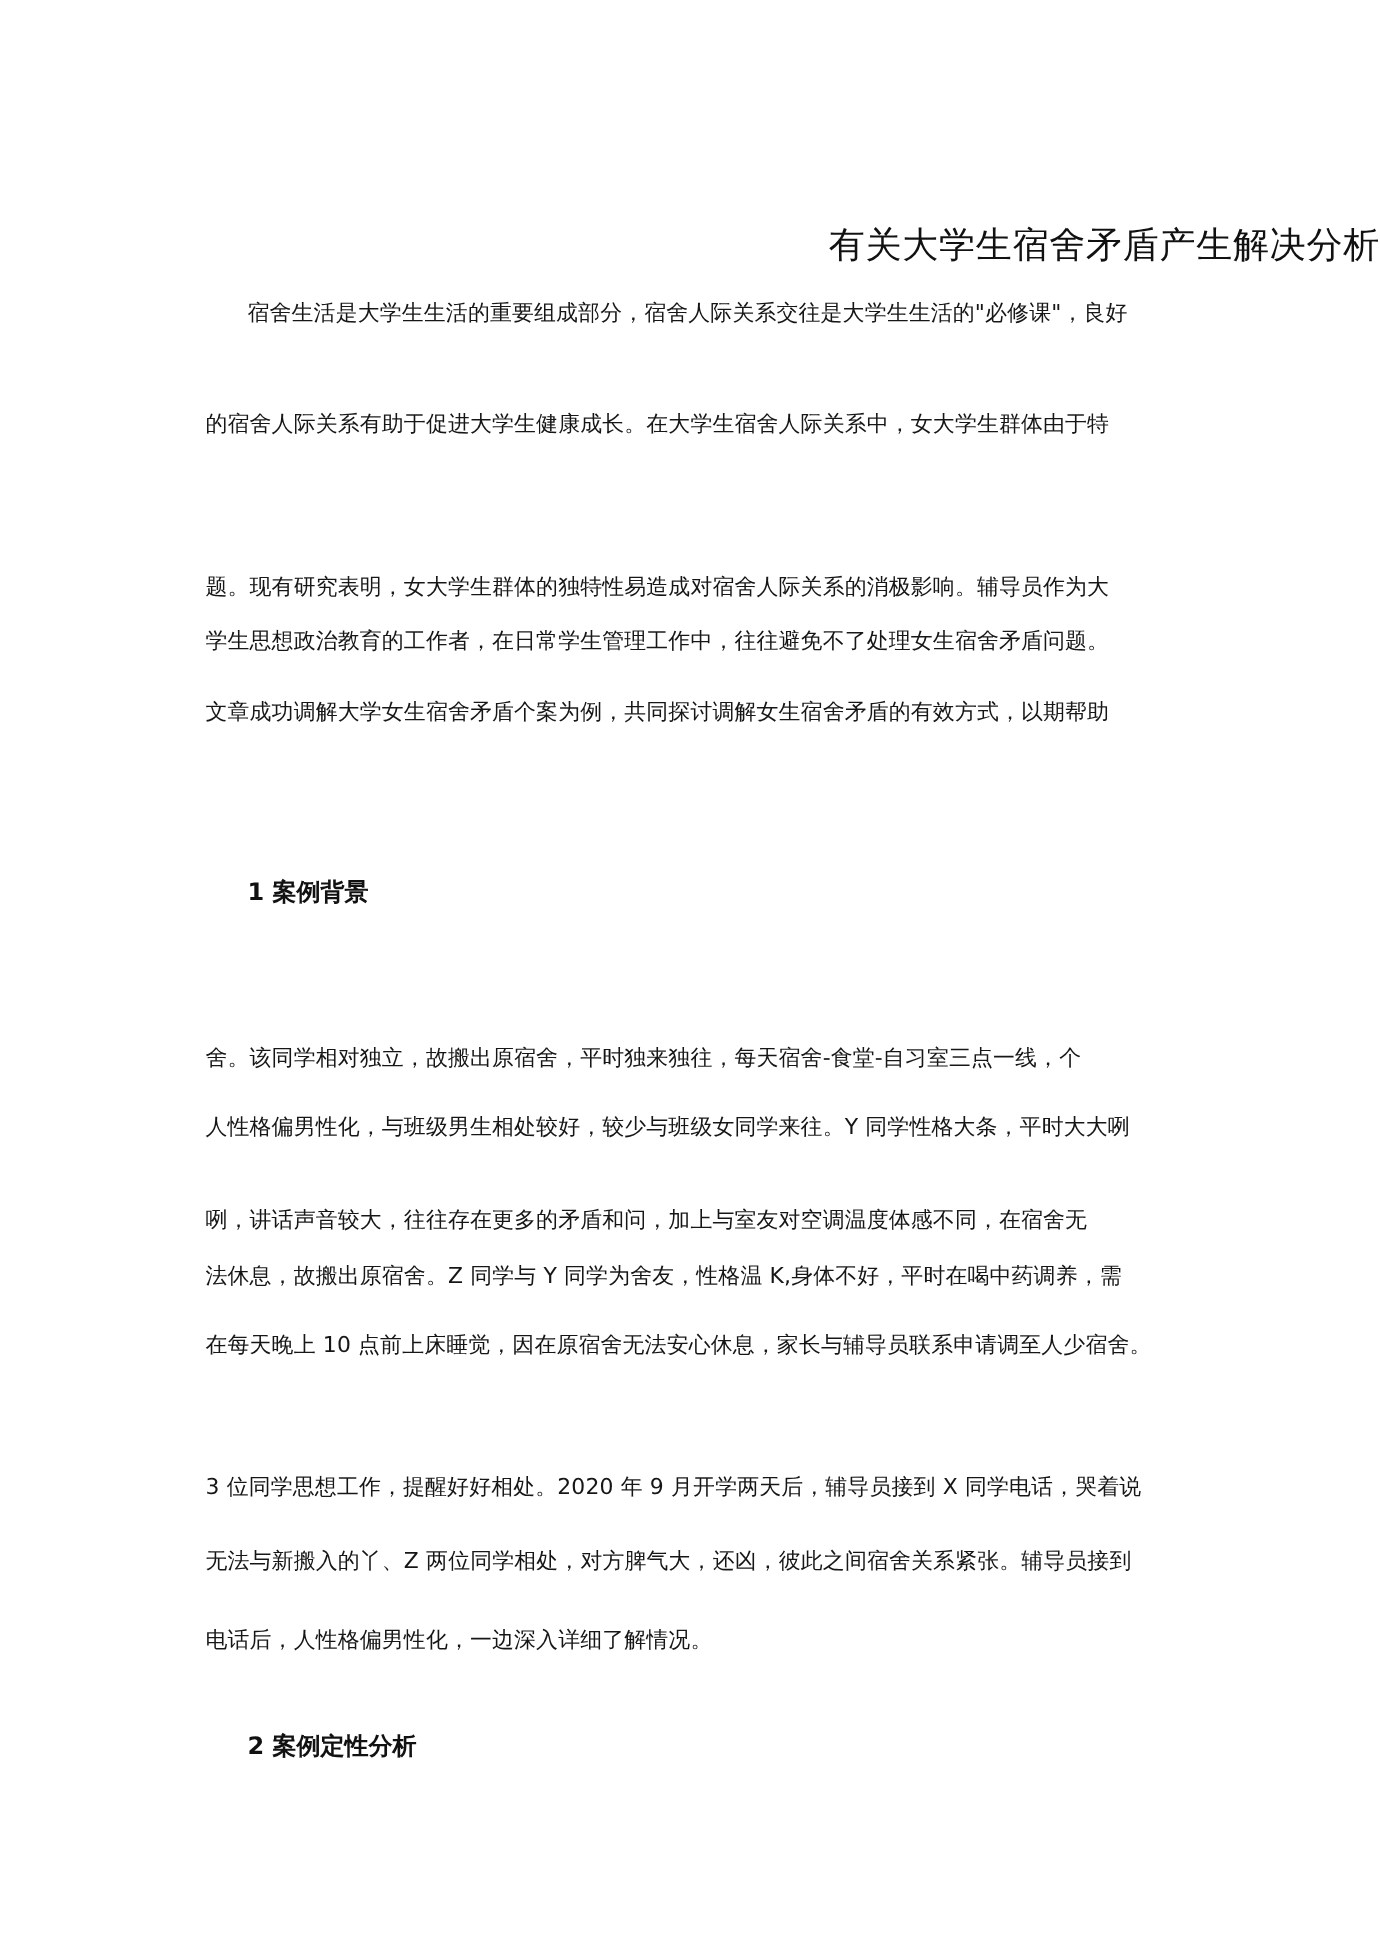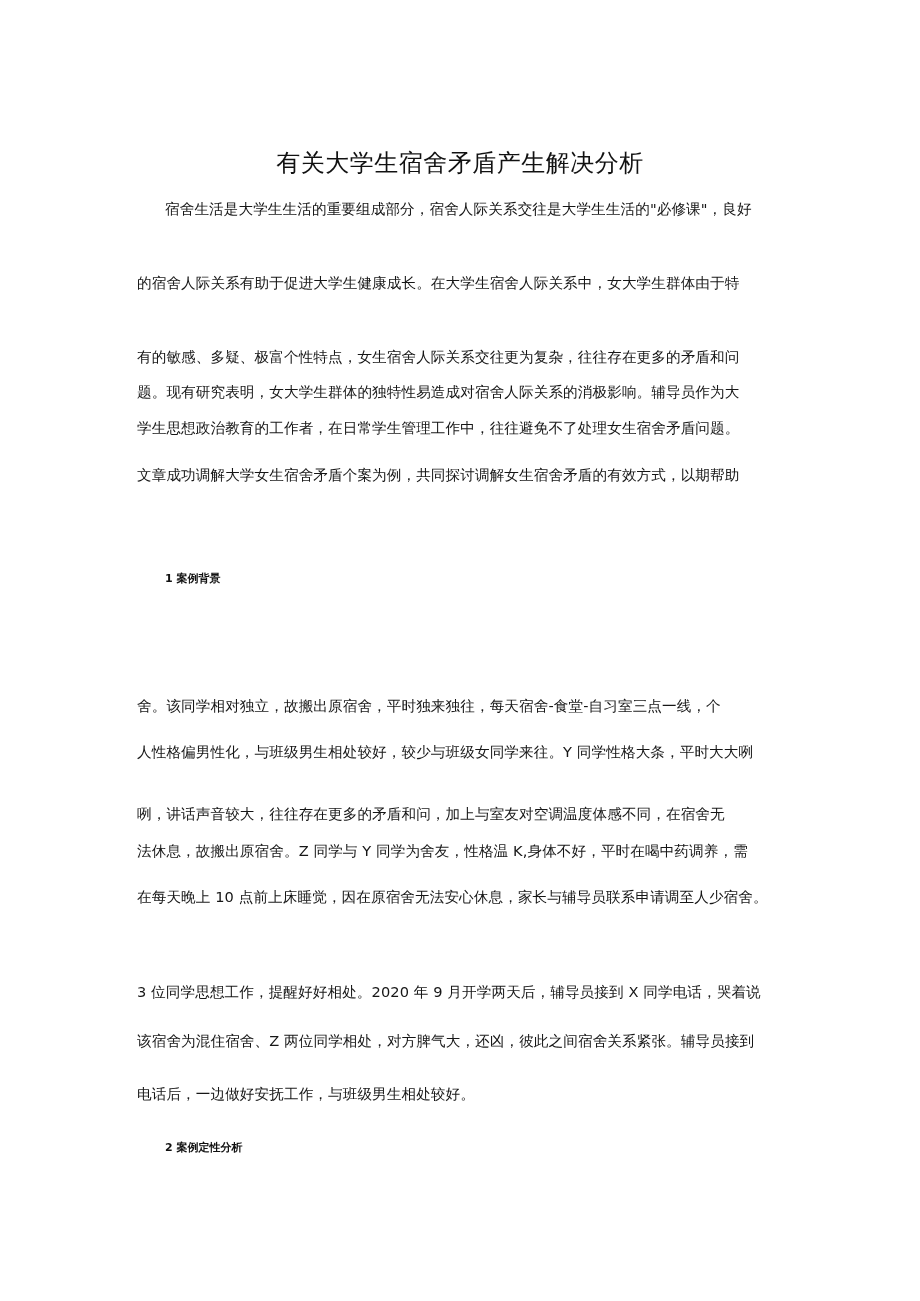--- a/index.html
+++ b/index.html
@@ -18,68 +18,68 @@
     .page {
       position: absolute;
       left: 0; top: 0;
       width: 920px; height: 1301px;
       background: #ffffff;
     }
     .title {
       position: absolute;
       left: 0; width: 920px;
       top: 146px;
-      text-align: center;
+      text-align: right;
       font-size: 24px;
       line-height: 34px;
       font-weight: normal;
       letter-spacing: 0.5px;
       color: #111;
       margin: 0;
     }
     .line {
       position: absolute;
       left: 137px;
       font-size: 14.6px;
       line-height: 20px;
       white-space: nowrap;
       color: #161616;
       letter-spacing: 0.1px;
     }
     .line.indent { left: 165px; }
     .heading {
       position: absolute;
       left: 165px;
-      font-size: 11px;
+      font-size: 16px;
       line-height: 20px;
       font-weight: bold;
       white-space: nowrap;
       color: #111;
+      margin-top: 16px;
     }
   </style>
 </head>
 <body>
 
 <div class="page">
 
   <h1 class="title">有关大学生宿舍矛盾产生解决分析</h1>
 
   <div class="line indent" style="top:199px">宿舍生活是大学生生活的重要组成部分，宿舍人际关系交往是大学生生活的"必修课"，良好</div>
   <div class="line" style="top:273px">的宿舍人际关系有助于促进大学生健康成长。在大学生宿舍人际关系中，女大学生群体由于特</div>
-  <div class="line" style="top:347px">有的敏感、多疑、极富个性特点，女生宿舍人际关系交往更为复杂，往往存在更多的矛盾和问</div>
   <div class="line" style="top:382px">题。现有研究表明，女大学生群体的独特性易造成对宿舍人际关系的消极影响。辅导员作为大</div>
   <div class="line" style="top:465px">文章成功调解大学女生宿舍矛盾个案为例，共同探讨调解女生宿舍矛盾的有效方式，以期帮助</div>
   <div class="line" style="top:418px">学生思想政治教育的工作者，在日常学生管理工作中，往往避免不了处理女生宿舍矛盾问题。</div>
 
   <div class="heading" style="top:569px">1 案例背景</div>
 
   <div class="line" style="top:696px">舍。该同学相对独立，故搬出原宿舍，平时独来独往，每天宿舍-食堂-自习室三点一线，个</div>
   <div class="line" style="top:742px">人性格偏男性化，与班级男生相处较好，较少与班级女同学来往。Y 同学性格大条，平时大大咧</div>
   <div class="line" style="top:804px">咧，讲话声音较大，往往存在更多的矛盾和问，加上与室友对空调温度体感不同，在宿舍无</div>
   <div class="line" style="top:841px">法休息，故搬出原宿舍。Z 同学与 Y 同学为舍友，性格温 K,身体不好，平时在喝中药调养，需</div>
   <div class="line" style="top:887px">在每天晚上 10 点前上床睡觉，因在原宿舍无法安心休息，家长与辅导员联系申请调至人少宿舍。</div>
   <div class="line" style="top:982px">3 位同学思想工作，提醒好好相处。2020 年 9 月开学两天后，辅导员接到 X 同学电话，哭着说</div>
-  <div class="line" style="top:1031px">该宿舍为混住宿舍、Z 两位同学相处，对方脾气大，还凶，彼此之间宿舍关系紧张。辅导员接到</div>
-  <div class="line" style="top:1084px">电话后，一边做好安抚工作，与班级男生相处较好。</div>
+  <div class="line" style="top:1031px">无法与新搬入的丫、Z 两位同学相处，对方脾气大，还凶，彼此之间宿舍关系紧张。辅导员接到</div>
+  <div class="line" style="top:1084px">电话后，人性格偏男性化，一边深入详细了解情况。</div>
 
   <div class="heading" style="top:1138px">2 案例定性分析</div>
 
 </div>
 
 </body></html>

